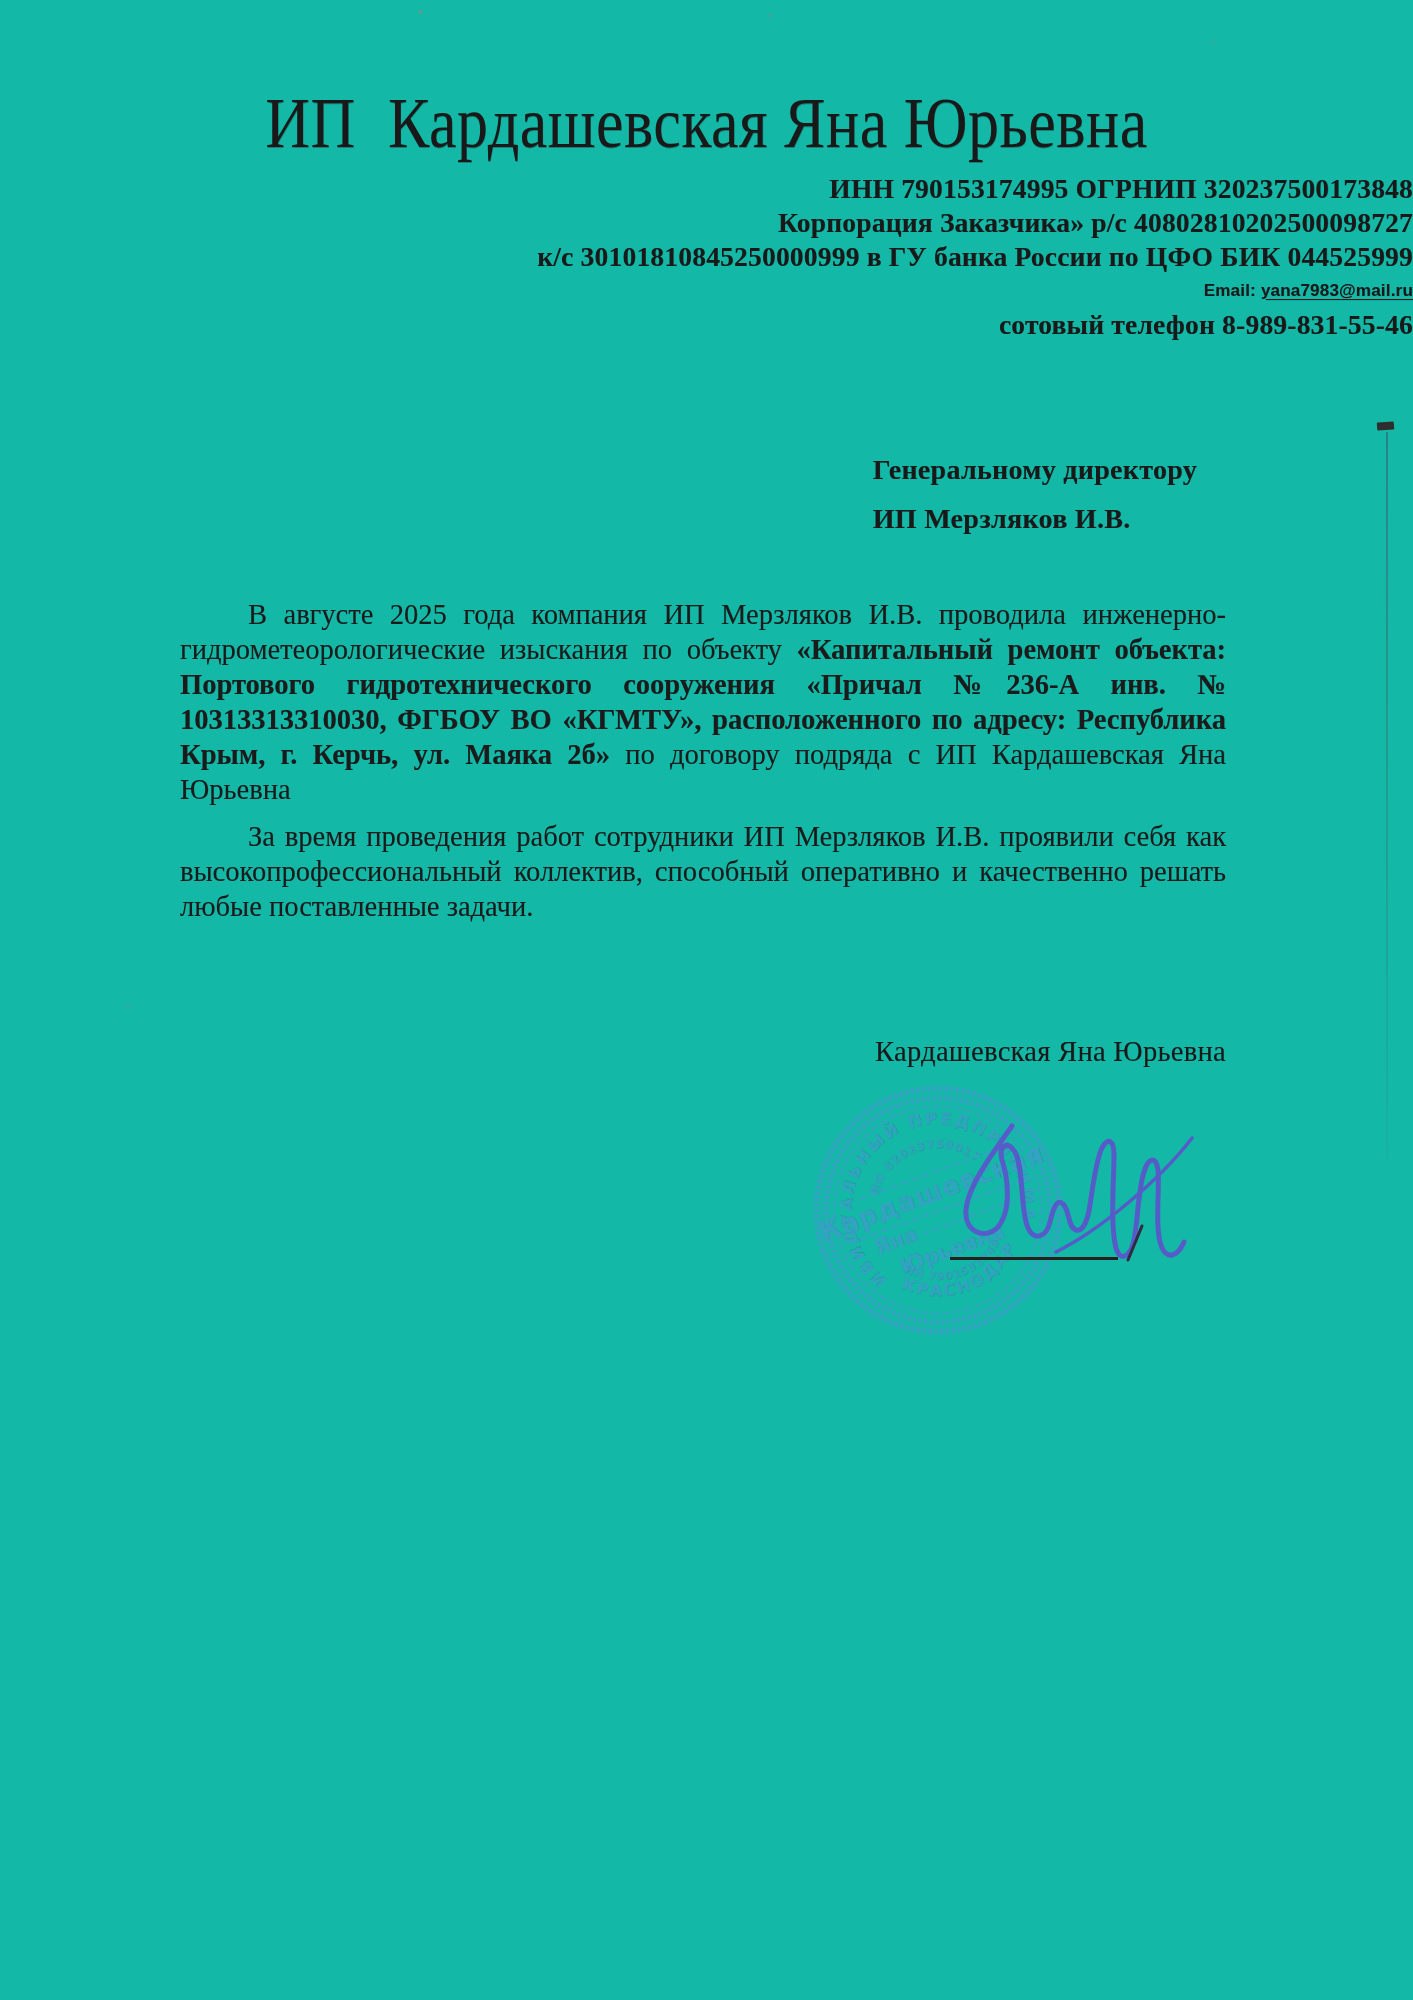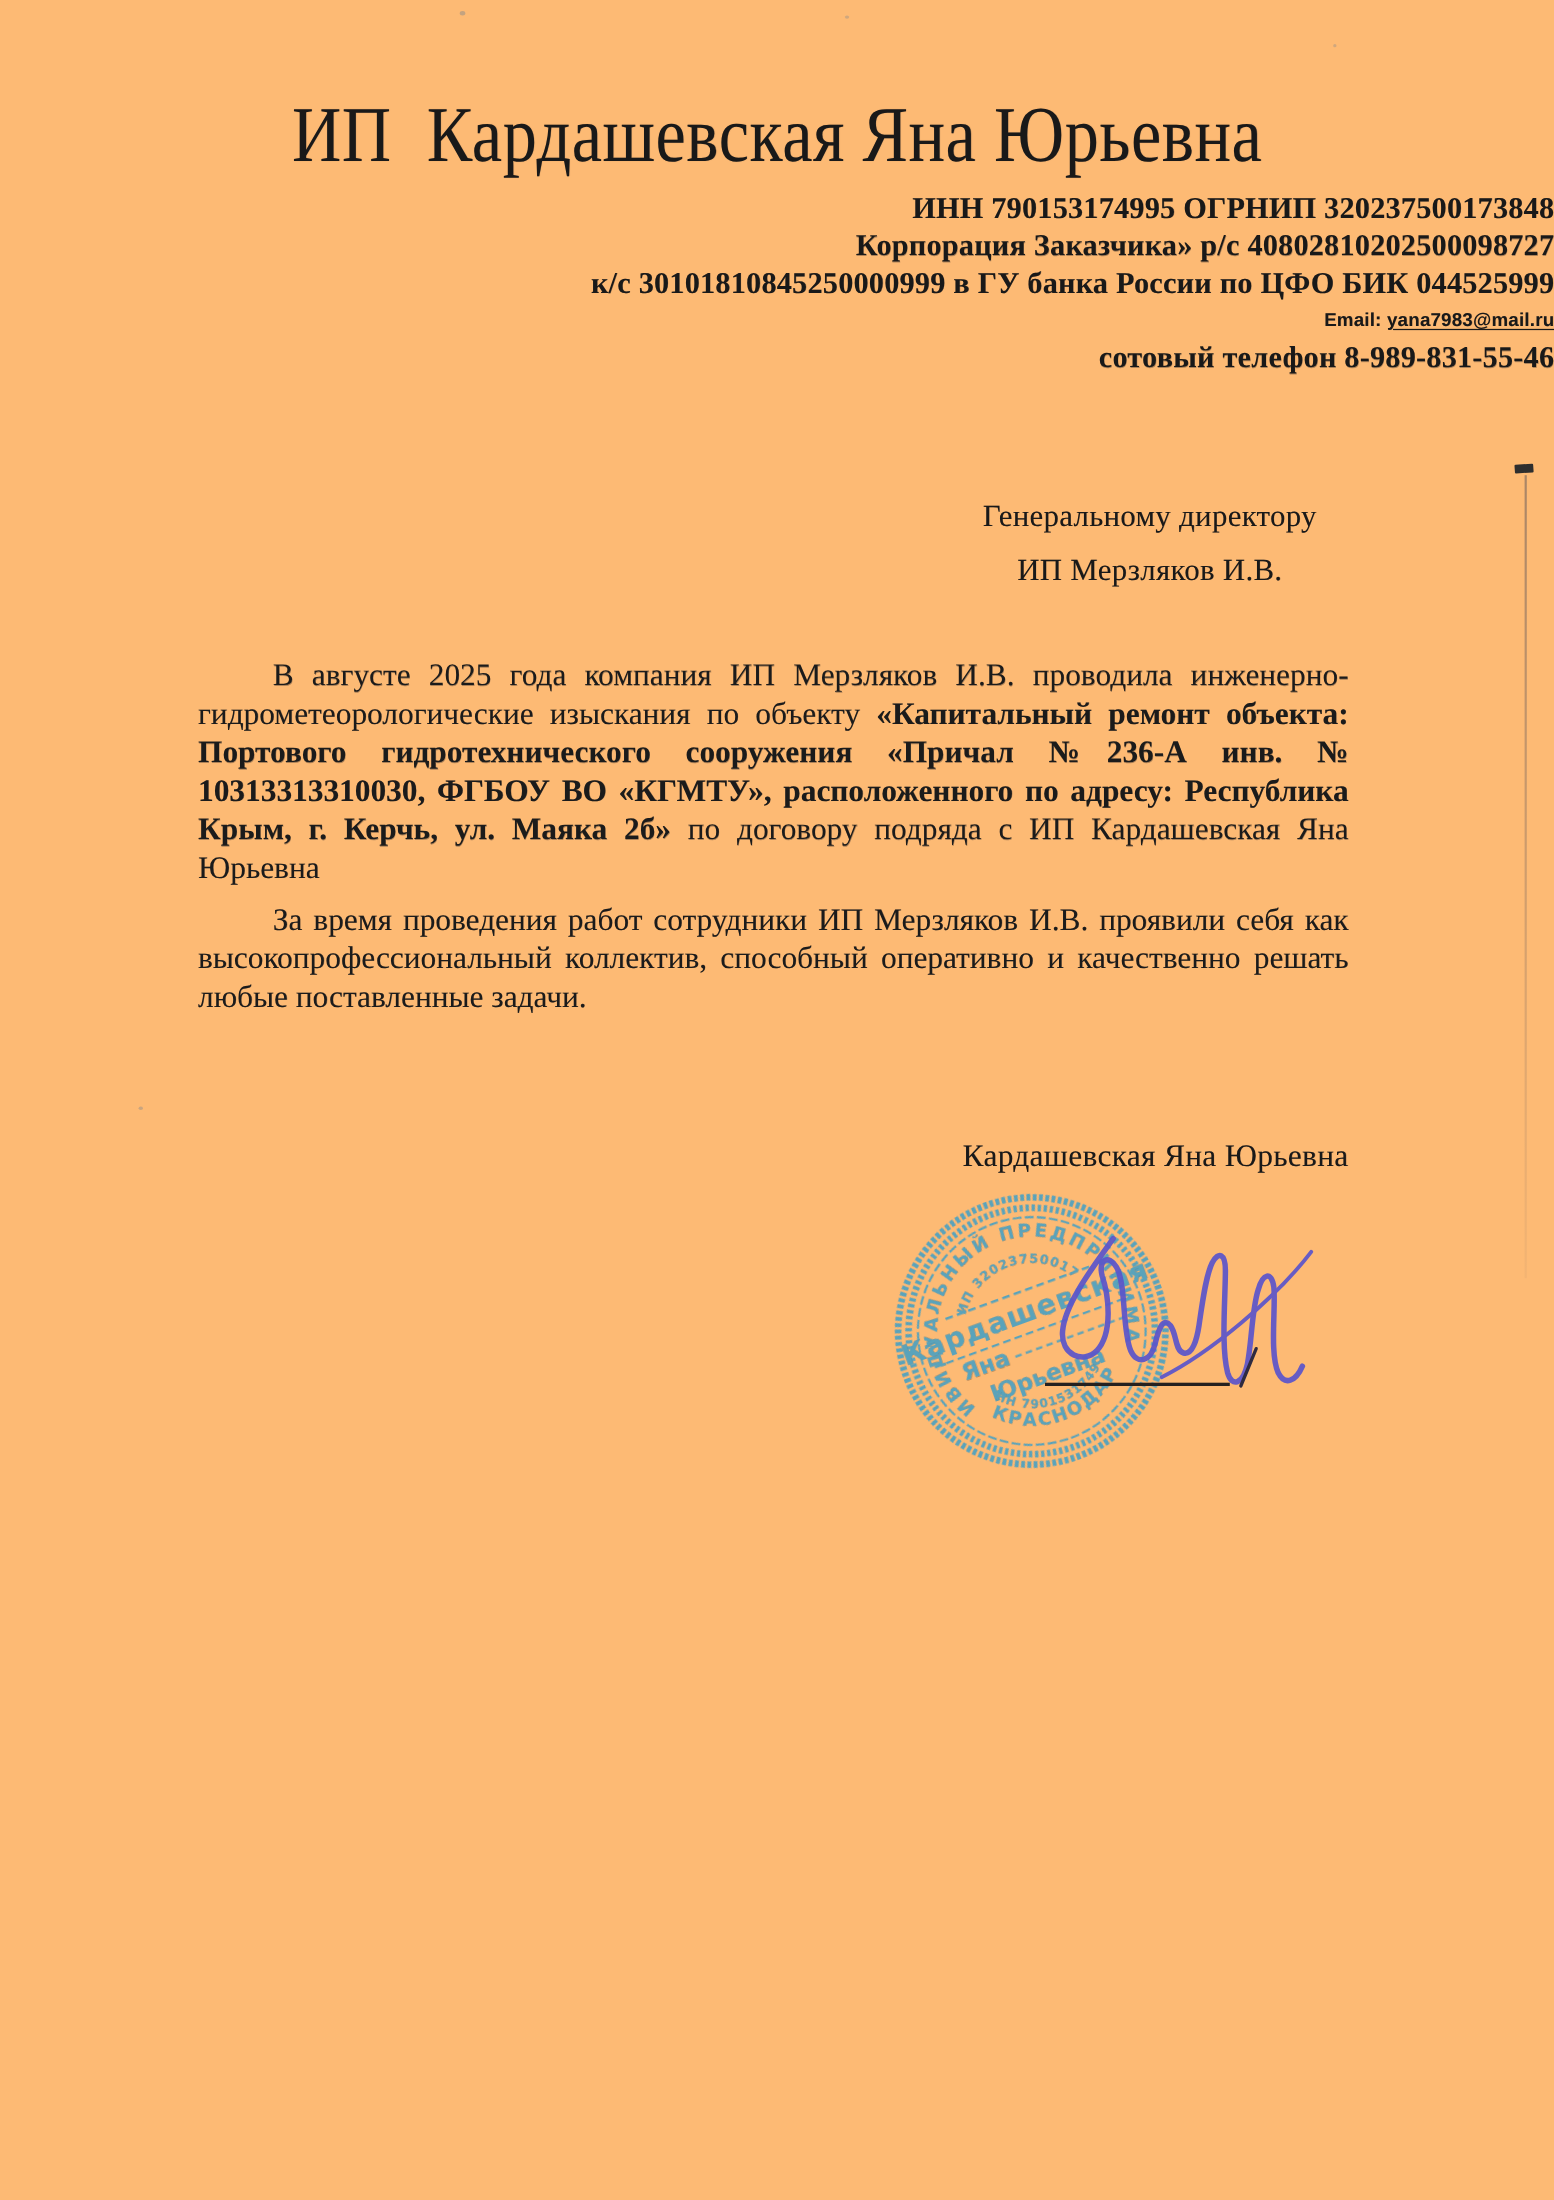--- a/index.html
+++ b/index.html
@@ -1,40 +1,40 @@
 <!DOCTYPE html>
 <html><head>
 <meta charset="utf-8">
 <style>
   html,body { margin:0; padding:0; background:#8a8a8a; }
   .page {
     position:relative; width:1413px; height:2000px;
-    background:#fdba74; overflow:hidden; margin:0 auto;
+    background:#14b8a6; overflow:hidden; margin:0 auto;
     font-family:"Liberation Serif","DejaVu Serif",serif;
     color:#191919;
   }
   .doc-text { text-shadow:0.3px 0.3px 0.6px rgba(25,25,35,0.35); }
 
   
   .title {
     position:absolute; top:88px; left:0; right:0; text-align:center;
     font-size:62px; font-weight:400; letter-spacing:0.5px; white-space:pre;
   }
   .title .inner { display:inline-block; transform:scaleY(1.16); transform-origin:center; }
   .lh-lines {
     position:absolute; top:172px; left:0; right:0; text-align:right;
     font-weight:bold; font-size:27.5px; line-height:34px; letter-spacing:0.2px;
   }
   .lh-email { font-family:"Liberation Sans","DejaVu Sans",sans-serif; font-size:17px; }
   .lh-email .email-addr { text-decoration:underline; text-underline-offset:3px; }
 
   
   .addressee {
-    position:absolute; top:445px; right:216px; text-align:center;
-    font-weight:normal; font-size:28px; line-height:49px; letter-spacing:0.3px;
+    position:absolute; top:445px; right:216px; text-align:left;
+    font-weight:bold; font-size:28px; line-height:49px; letter-spacing:0.3px;
   }
 
   
   .body-block {
     position:absolute; top:597px; left:180px; width:1046px;
     font-size:28.5px; line-height:35px; text-align:justify; color:#1b1b1b;
   }
   .body-block p { margin:0; text-indent:68px; }
   .body-block p.gap { margin-top:12px; }
   .body-block .b { font-weight:bold; }

